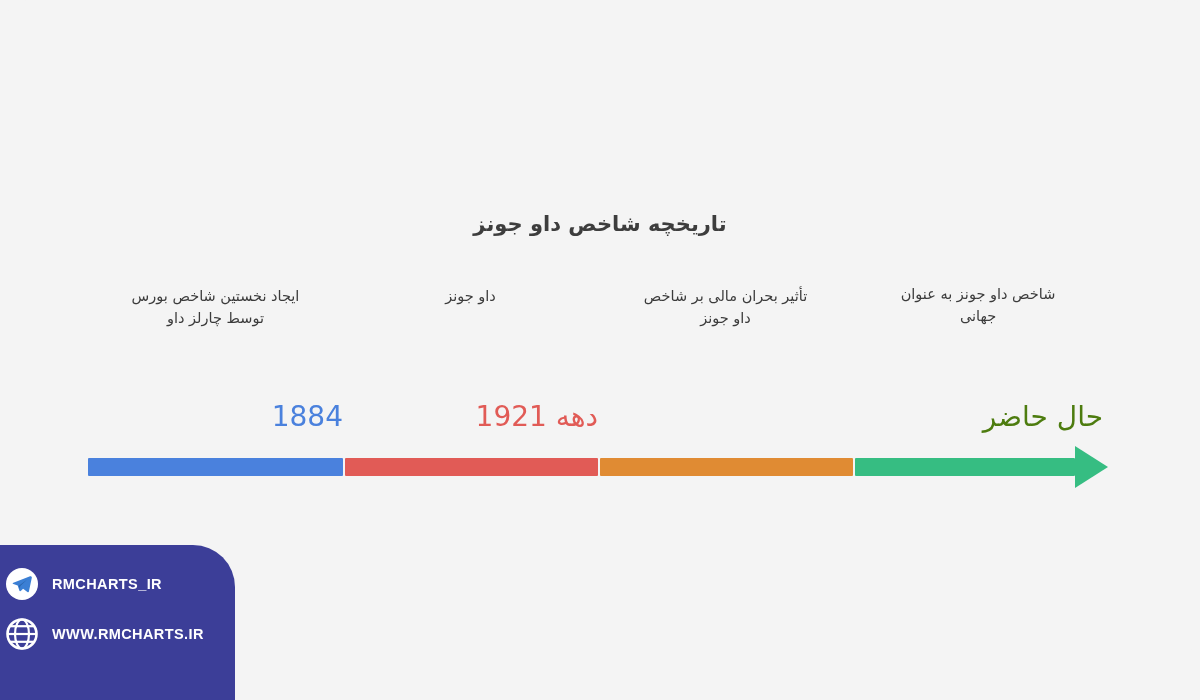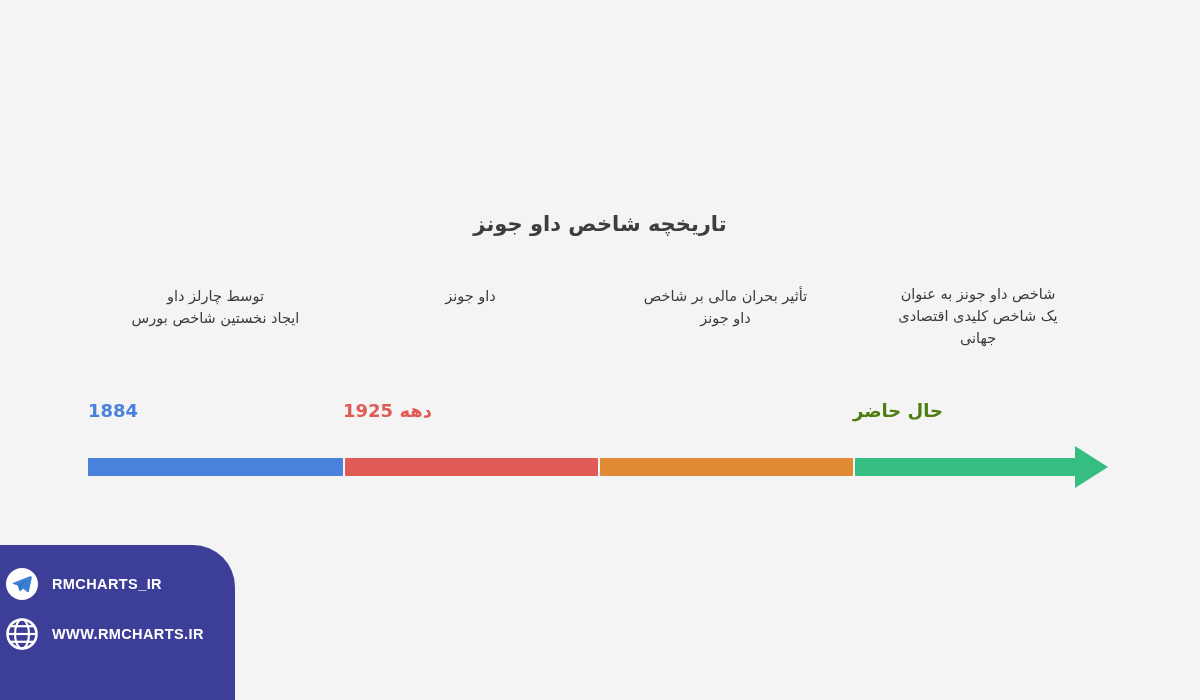--- a/index.html
+++ b/index.html
@@ -61,24 +61,24 @@
     direction: rtl;
     font-size: 14.5px;
     line-height: 22px;
     color: #3b3b3b;
   }
 
   .seg-year {
     position: absolute;
     top: 115px;
     width: 100%;
-    text-align: left;
+    text-align: right;
     direction: rtl;
-    font-size: 18px;
-    font-weight: bold;
+    font-size: 28px;
+    font-weight: normal;
   }
 
   .seg-bar {
     position: absolute;
     top: 173px;
     height: 18px;
     border-radius: 1px;
   }
 
   .arrow-head {
@@ -136,44 +136,43 @@
 <body>
 
 <div id="canvas">
 
   <div class="chart-title">تاریخچه شاخص داو جونز</div>
 
   <div class="timeline">
 
     <div class="segment" style="left:0px; width:255px;">
       <div class="seg-desc">
+        <div>ایجاد نخستین شاخص بورس</div>
         <div>توسط چارلز داو</div>
-        <div>ایجاد نخستین شاخص بورس</div>
       </div>
       <div class="seg-year" style="color:#4a81dd;">1884</div>
     </div>
 
     <div class="segment" style="left:255px; width:255px;">
       <div class="seg-desc">
         <div>داو جونز</div>
       </div>
-      <div class="seg-year" style="color:#e15b56;">دهه 1925</div>
+      <div class="seg-year" style="color:#e15b56;">دهه 1921</div>
     </div>
 
     <div class="segment" style="left:510px; width:255px;">
       <div class="seg-desc">
         <div>تأثیر بحران مالی بر شاخص</div>
         <div>داو جونز</div>
       </div>
     </div>
 
     <div class="segment" style="left:765px; width:250px;">
       <div class="seg-desc" style="top:-2px;">
         <div>شاخص داو جونز به عنوان</div>
-        <div>یک شاخص کلیدی اقتصادی</div>
         <div>جهانی</div>
       </div>
       <div class="seg-year" style="color:#4d7c0f;">حال حاضر</div>
     </div>
 
     <div class="seg-bar" style="left:0px;   width:255px; background:#4a81dd;"></div>
     <div class="seg-bar" style="left:257px; width:253px; background:#e15b56;"></div>
     <div class="seg-bar" style="left:512px; width:253px; background:#e08b33;"></div>
     <div class="seg-bar" style="left:767px; width:220px; background:#36bd82;"></div>
     <div class="arrow-head" style="left:987px; border-left:33px solid #36bd82;"></div>

